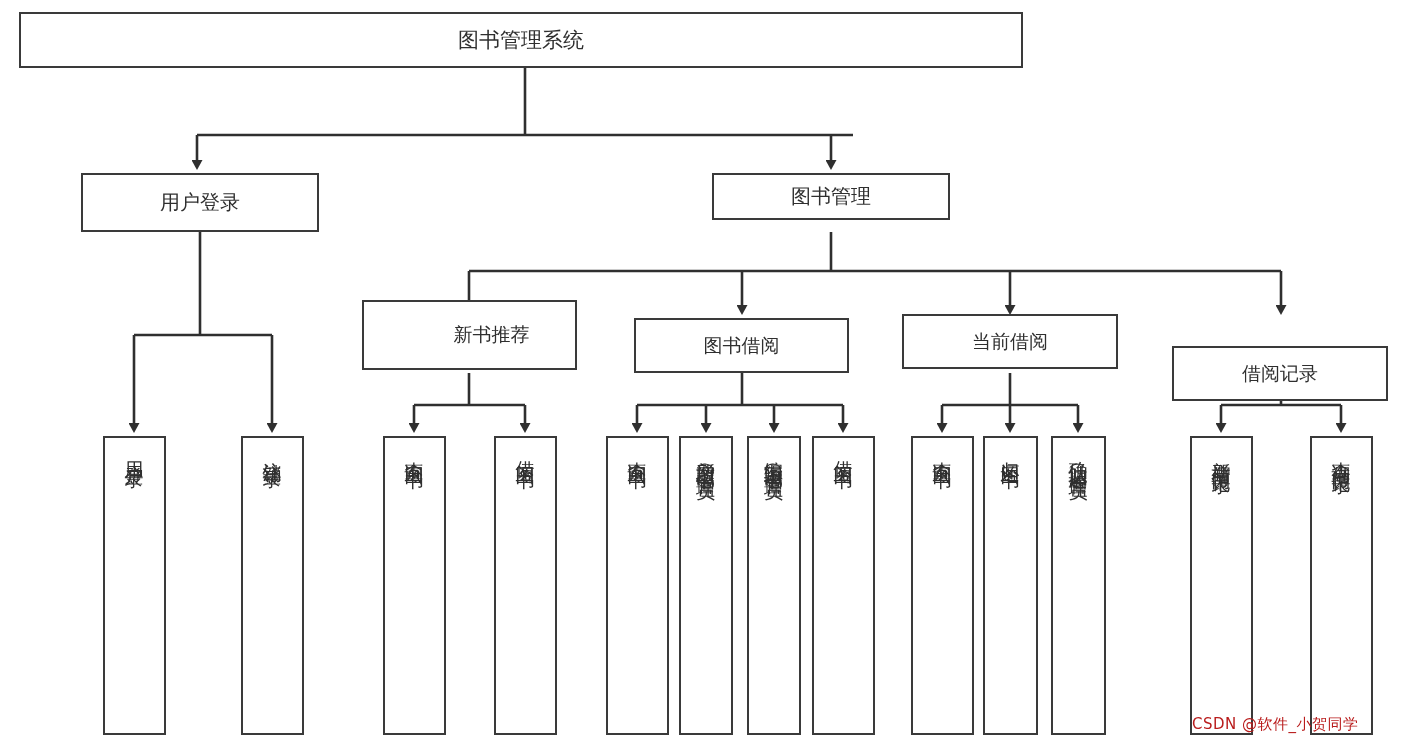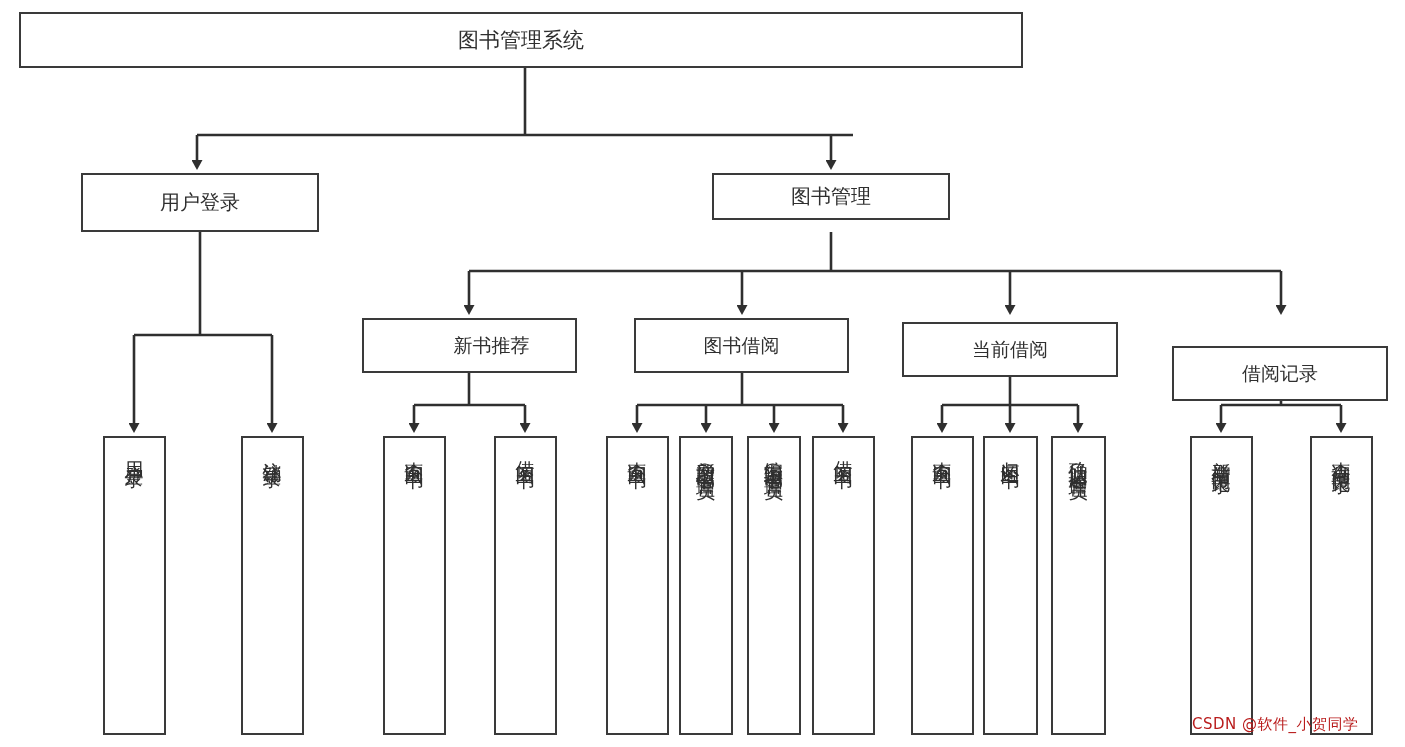--- a/index.html
+++ b/index.html
@@ -125,27 +125,27 @@
     <span>图书管理系统</span>
   </div>
 
   <div class="node level2" style="left:81px; top:173px; width:238px; height:59px;">
     <span>用户登录</span>
   </div>
   <div class="node level2" style="left:712px; top:173px; width:238px; height:47px;">
     <span>图书管理</span>
   </div>
 
-  <div class="node level3" style="left:362px; top:318px; width:215px; height:55px;padding-left:44px;">
+  <div class="node level3" style="left:362px; top:300px; width:215px; height:70px;padding-left:44px;">
     <span>新书推荐</span>
   </div>
   <div class="node level3" style="left:634px; top:318px; width:215px; height:55px;">
     <span>图书借阅</span>
   </div>
-  <div class="node level3" style="left:902px; top:322px; width:216px; height:55px;">
+  <div class="node level3" style="left:902px; top:314px; width:216px; height:55px;">
     <span>当前借阅</span>
   </div>
   <div class="node level3" style="left:1172px; top:318px; width:216px; height:55px;margin-top:28px;">
     <span>借阅记录</span>
   </div>
 
   <div class="node leaf" style="left:103px; top:436px; width:63px; height:299px;">
     <span class="vtext">用户登录</span>
   </div>
   <div class="node leaf" style="left:241px; top:436px; width:63px; height:299px;">

